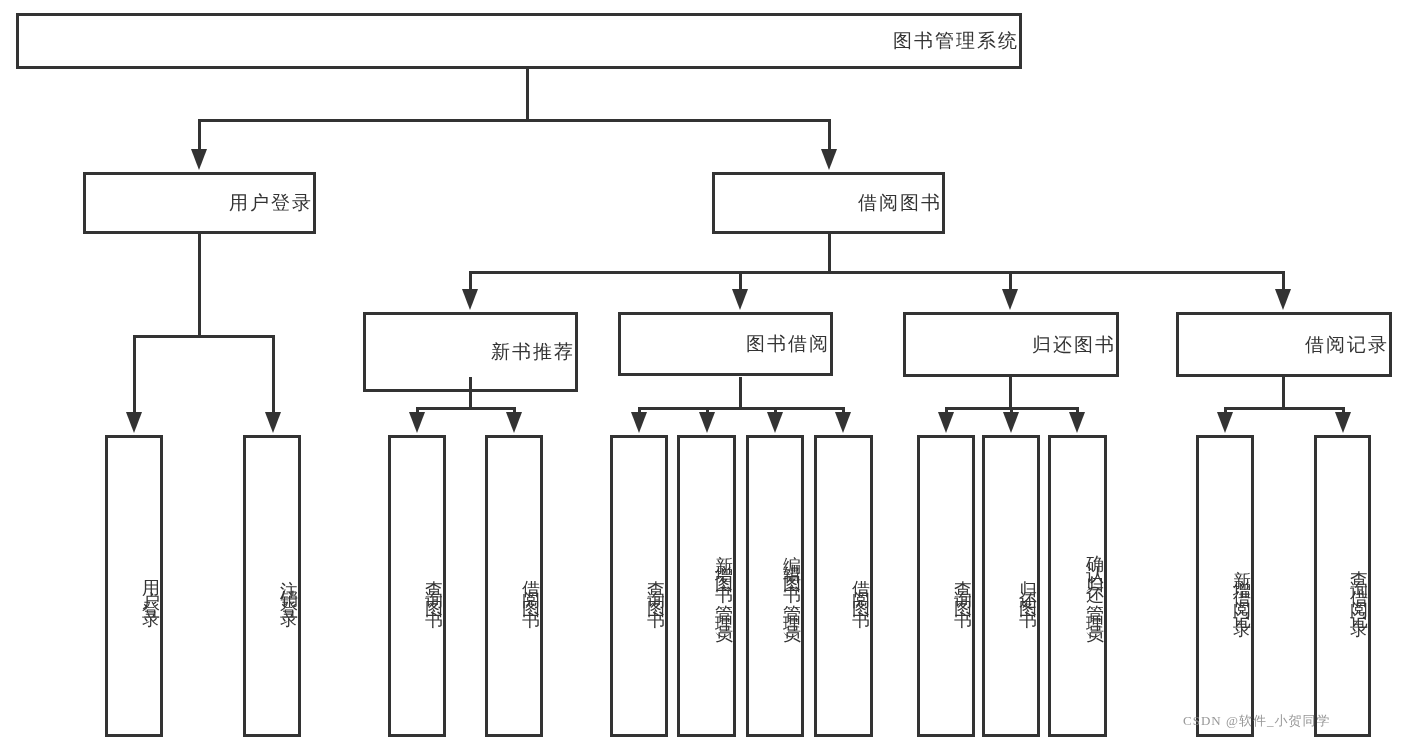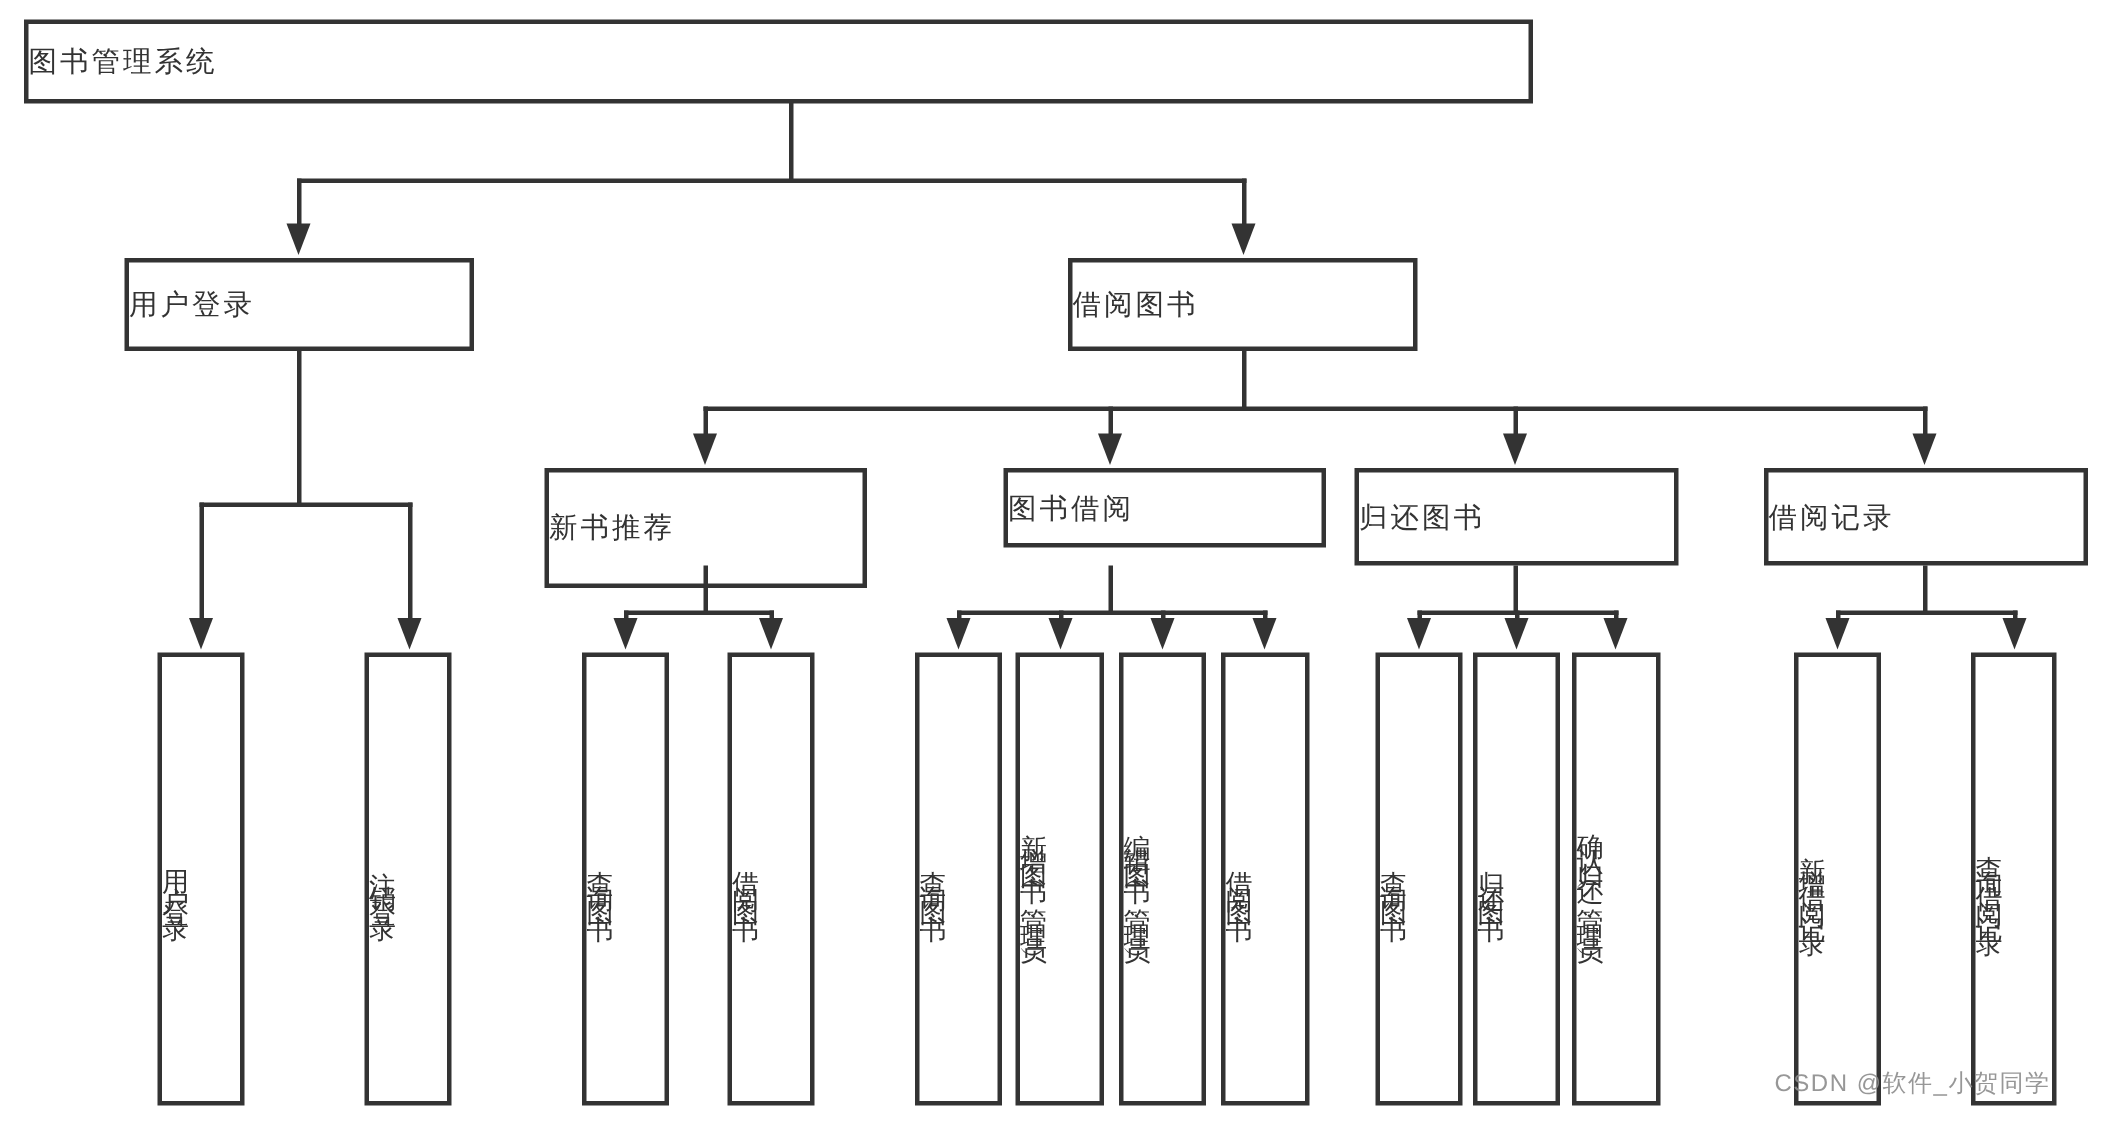--- a/index.html
+++ b/index.html
@@ -11,21 +11,21 @@
     color:#333333;
     overflow:hidden;
   }
   .box{
     position:absolute;
     box-sizing:border-box;
     border:3px solid #333333;
     background:#ffffff;
     display:flex;
     align-items:center;
-    justify-content:flex-start;
+    justify-content:flex-end;
   }
   .box .lbl{
     font-size:19px;
     color:#333333;
     letter-spacing:2px;
     white-space:nowrap;
   }
   .leaf .lbl{
     writing-mode:vertical-rl;
     text-orientation:mixed;
@@ -38,25 +38,26 @@
   .hl{position:absolute;height:3px;background:#333333;}
   .arr{
     position:absolute;width:0;height:0;
     border-left:8px solid transparent;
     border-right:8px solid transparent;
     border-top:21px solid #333333;
   }
   .watermark{
     position:absolute;
     left:1183px;top:712px;
-    font-size:16px;
+    font-size:13px;
     color:rgba(140,140,140,0.9);
     letter-spacing:1px;
     white-space:nowrap;
     z-index:5;
+    font-family:Liberation Serif, serif;
   }
 </style>
 </head>
 <body>
 
 <div class="canvas">
 
   <div class="box" style="left:16px;top:13px;width:1006px;height:56px">
     <span class="lbl">图书管理系统</span>
   </div>
@@ -89,21 +90,21 @@
   <div class="vl" style="left:739px;top:271px;height:24px"></div>
   <div class="arr" style="left:732px;top:289px"></div>
   <div class="vl" style="left:1009px;top:271px;height:24px"></div>
   <div class="arr" style="left:1002px;top:289px"></div>
   <div class="vl" style="left:1282px;top:271px;height:24px"></div>
   <div class="arr" style="left:1275px;top:289px"></div>
 
   <div class="box" style="left:363px;top:312px;width:215px;height:80px">
     <span class="lbl">新书推荐</span>
   </div>
-  <div class="box" style="left:669px;top:312px;width:215px;height:53px">
+  <div class="box" style="left:618px;top:312px;width:215px;height:64px">
     <span class="lbl">图书借阅</span>
   </div>
   <div class="box" style="left:903px;top:312px;width:216px;height:65px">
     <span class="lbl">归还图书</span>
   </div>
   <div class="box" style="left:1176px;top:312px;width:216px;height:65px">
     <span class="lbl">借阅记录</span>
   </div>
 
   <div class="vl" style="left:469px;top:377px;height:32px"></div>

